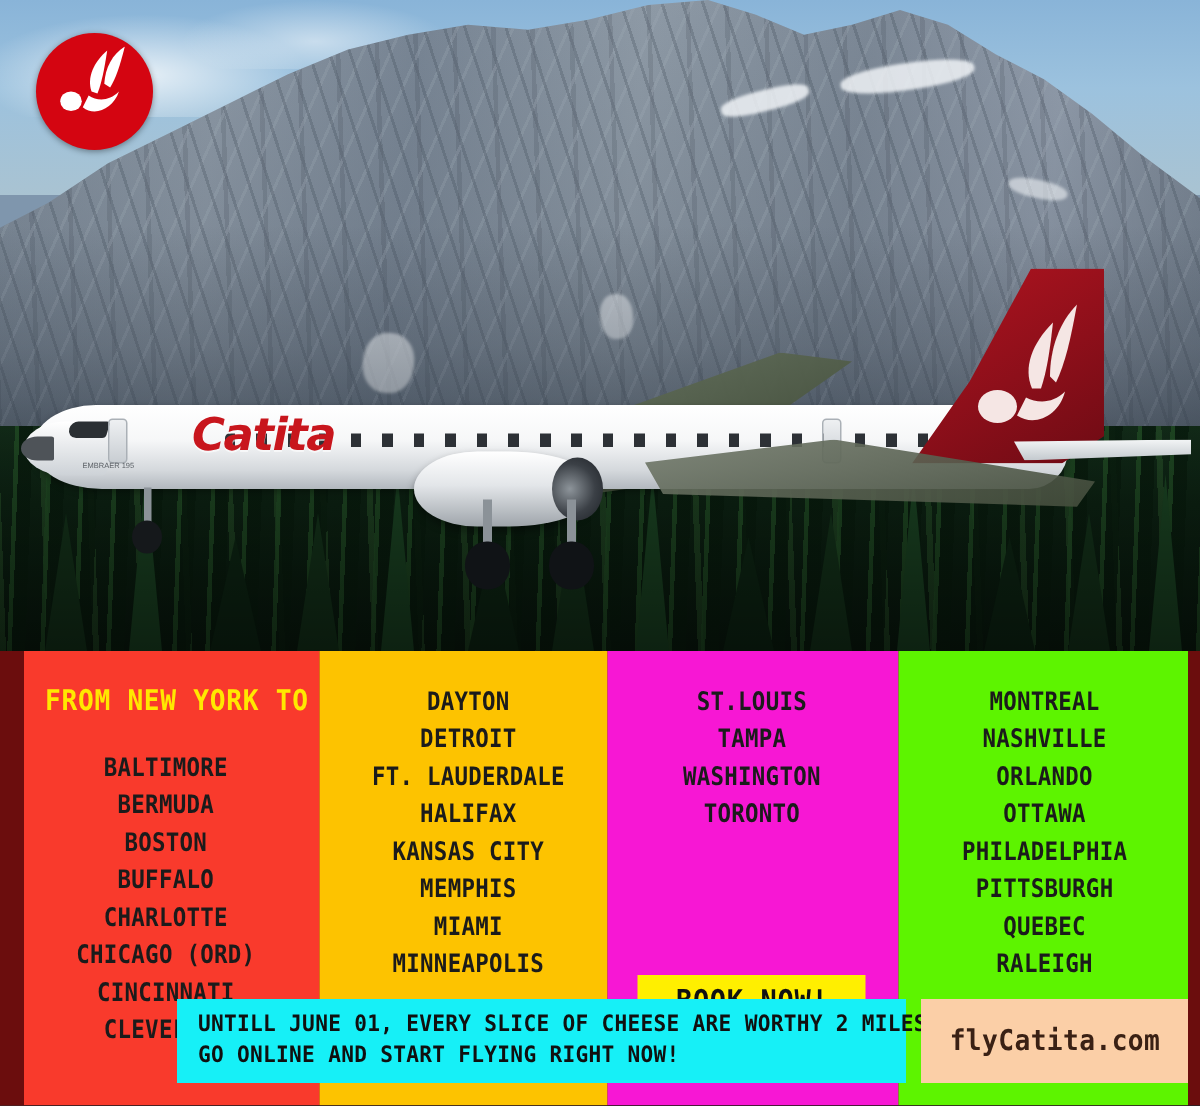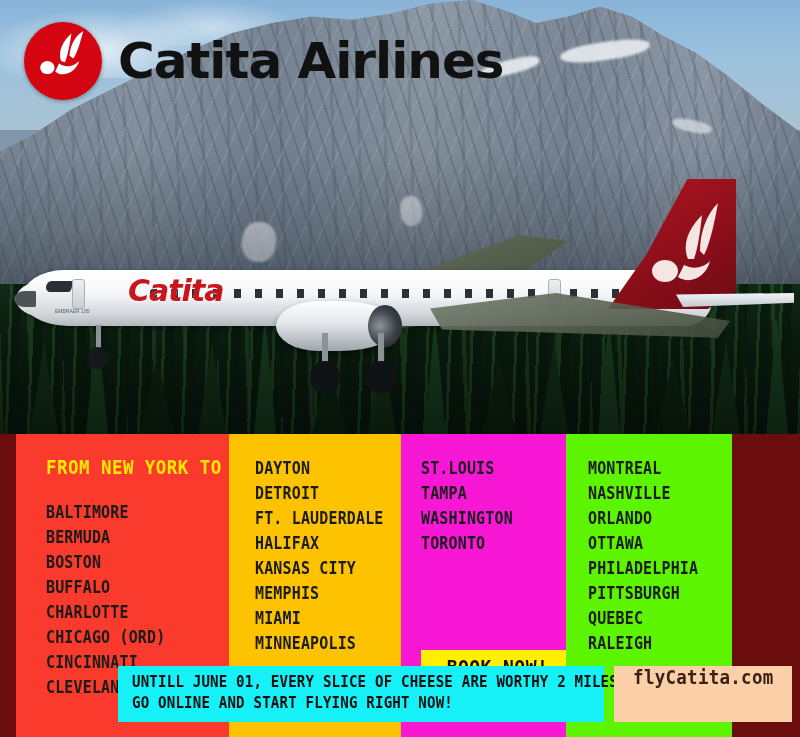--- a/index.html
+++ b/index.html
@@ -193,22 +193,23 @@
     display:flex; align-items:center; justify-content:center;
   }
   .brand-title {
     font-family:"DejaVu Sans", sans-serif;
     font-size:50px; font-weight:bold; color:#111;
     letter-spacing:-1px; line-height:1;
   }
 
   
   .panels {
-    position:absolute; left:16px; top:434px; width:716px; height:303px;
+    position:absolute; left:0; top:434px; width:792px; height:303px;
     display:flex;
+    text-align:center;
   }
   .edge-left {
     position:absolute; left:0; top:434px; width:16px; height:303px;
     background:#6b0d0d; z-index:4;
   }
   .col { position:relative; height:100%; padding:22px 0 0 0; }
   .col.c1 { width:213px; background:#f93a2c; padding-left:30px; }
   .col.c2 { width:195px; background:#fdc300; padding-left:26px; }
   .col.c3 { width:196px; background:#5df400; padding-left:22px; }
   .col.c4 { width:196px; background:#f717d4; padding-left:20px; }
@@ -248,21 +249,21 @@
     padding:6px 0 0 14px;
   }
   .promo-line {
     font-family:"DejaVu Sans Mono", monospace; font-weight:bold;
     font-size:15px; color:#101010; line-height:21px; letter-spacing:.2px;
     transform:scaleX(.94); transform-origin:left center; white-space:nowrap;
   }
   .site {
     position:absolute; left:614px; top:666px; width:178px; height:56px;
     background:#fbcfa7; z-index:6;
-    display:flex; justify-content:center;
+    display:flex; align-items:center; justify-content:center;
   }
   .site span {
     font-family:"DejaVu Sans Mono", monospace; font-weight:bold;
     font-size:19px; color:#3a2114; letter-spacing:.3px; transform:scaleX(.92);
   }
 </style>
 </head>
 <body>
 
 <div id="poster">
@@ -344,21 +345,20 @@
     <div class="brand-mark">
       <svg width="60" height="60" viewBox="0 0 74 92">
         <g fill="#ffffff">
           <ellipse cx="13" cy="56" rx="11" ry="10"></ellipse>
           <path d="M25 62 C37 72 56 64 62 46 C52 56 40 56 31 50 Z"></path>
           <path d="M34 46 C29 32 36 16 50 4 C47 24 44 38 40 48 Z"></path>
           <path d="M47 38 C48 22 55 8 68 0 C63 20 59 32 53 42 Z"></path>
         </g>
       </svg>
     </div>
-    <div class="brand-title">Catita Airlines</div>
   </div>
 
   <div class="edge-left"></div>
   <div class="panels">
 
     <div class="col c1">
       <div class="col-head">FROM NEW YORK TO</div>
       <div class="dest">BALTIMORE</div>
       <div class="dest">BERMUDA</div>
       <div class="dest">BOSTON</div>

